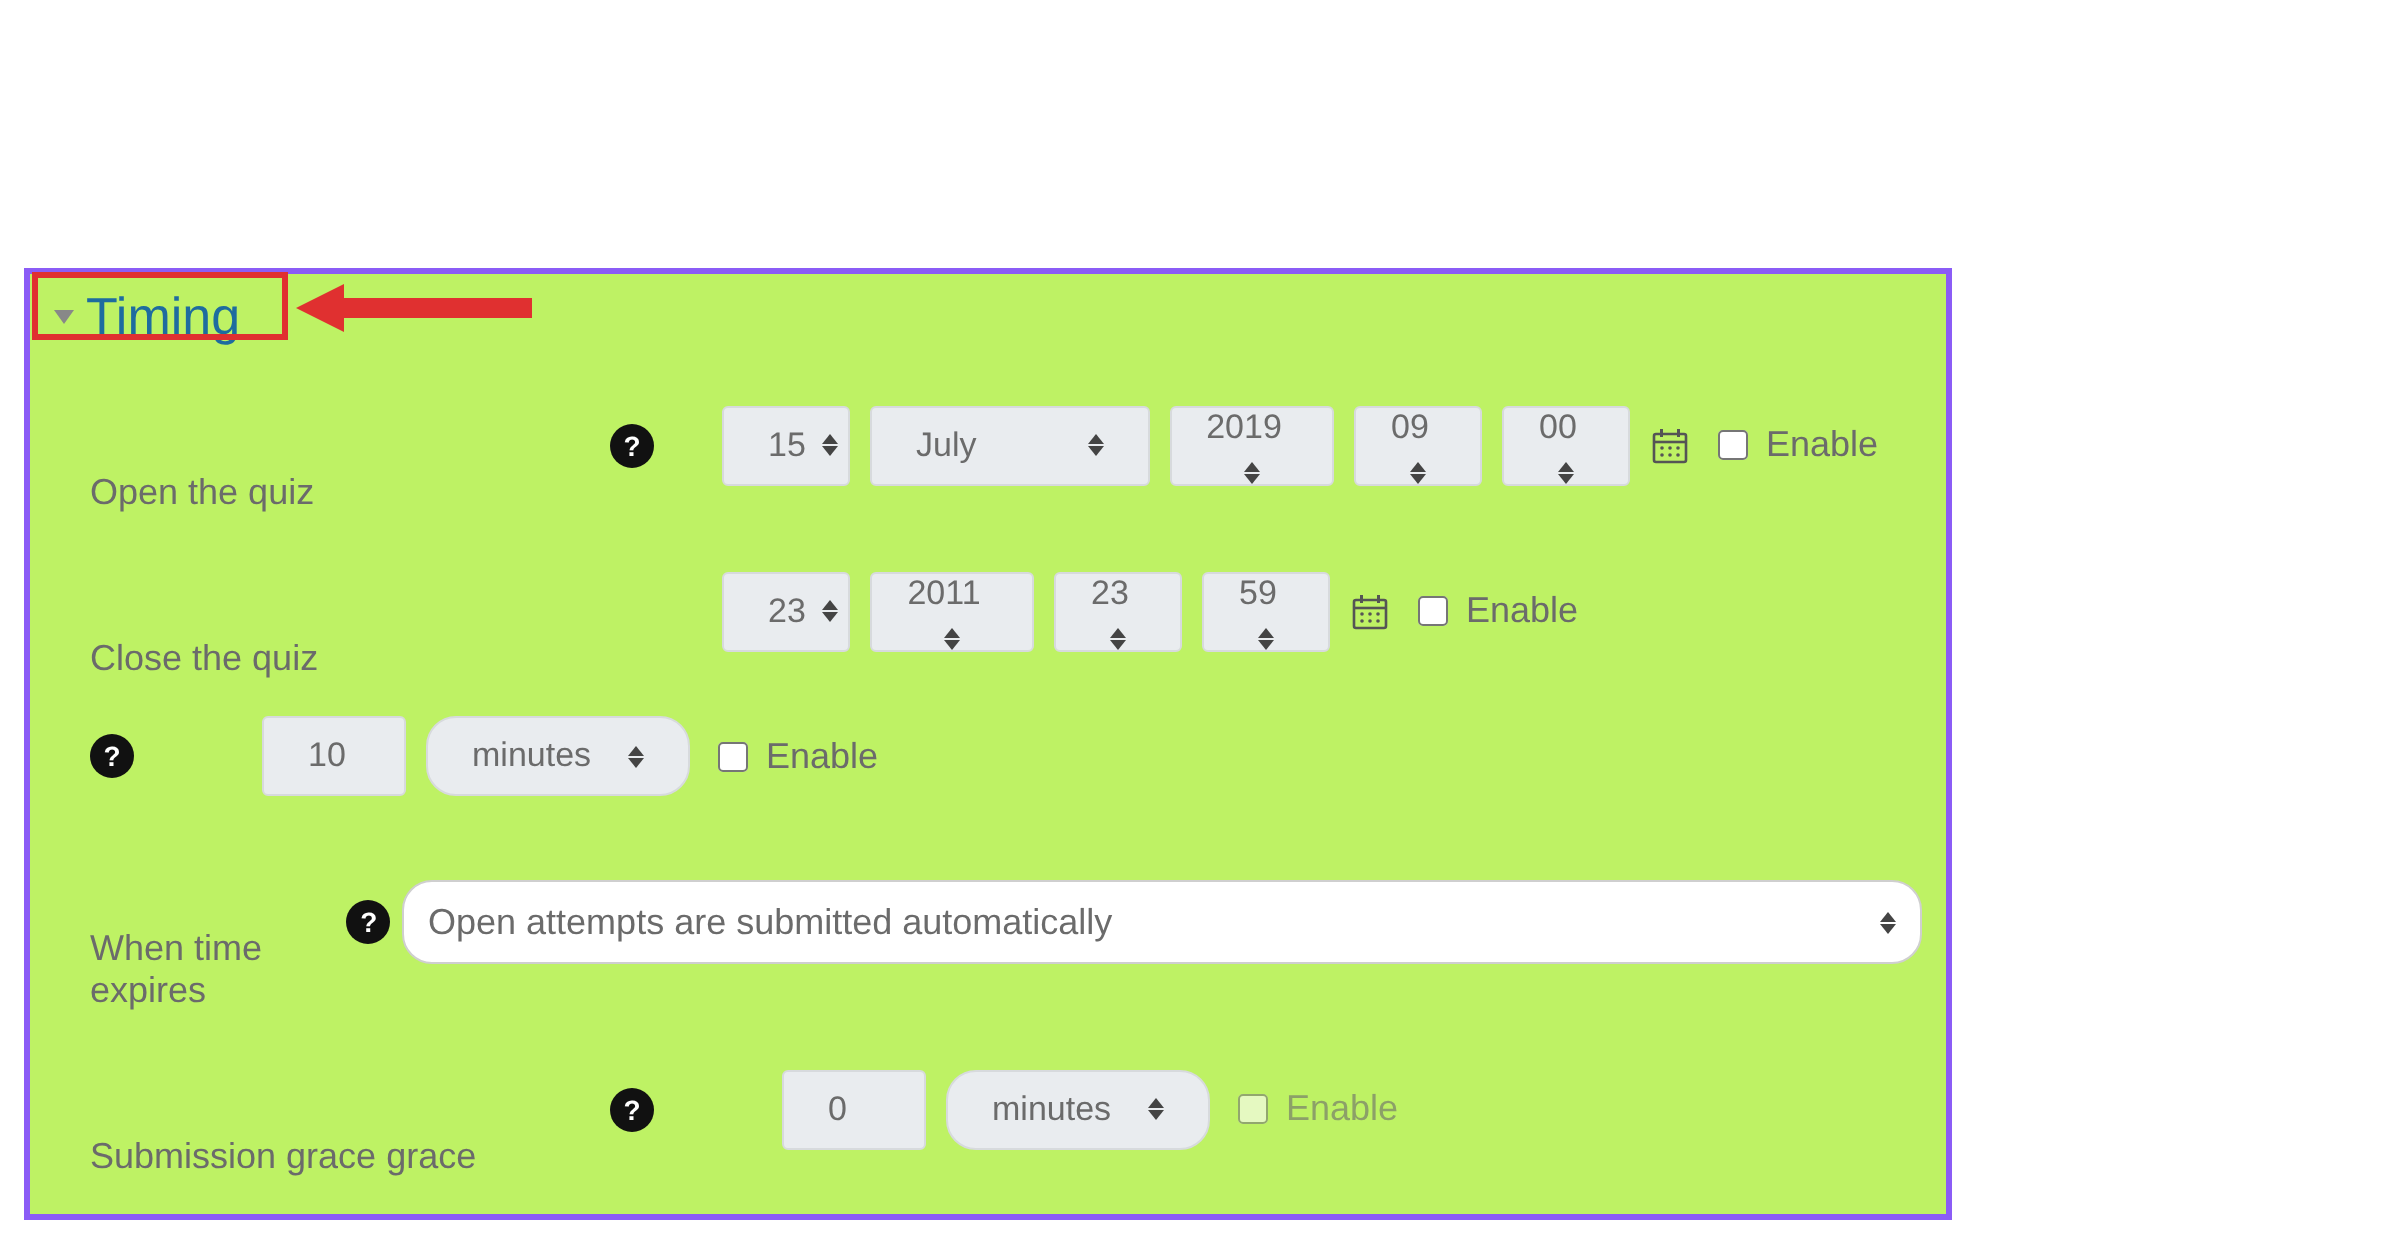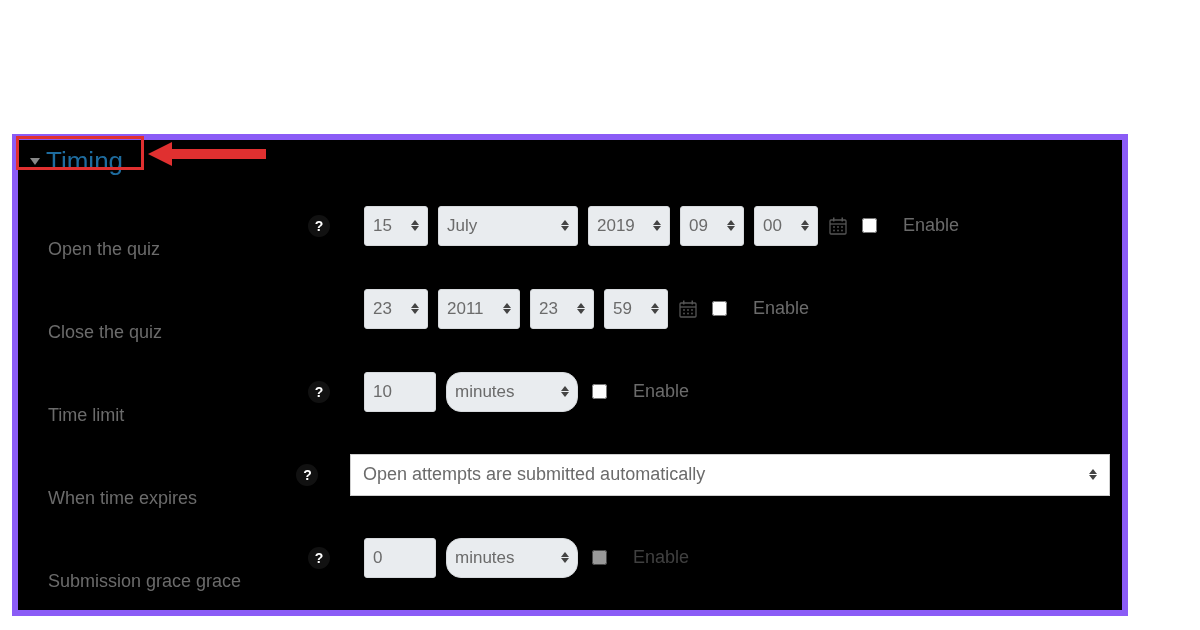--- a/index.html
+++ b/index.html
@@ -8,24 +8,24 @@
     font-family: Arial, Helvetica, sans-serif;
     background: #fff;
     width: 1200px;
     height: 630px;
     position: relative;
   }
   .panel {
     position: absolute;
     left: 12px;
     top: 134px;
-    width: 1116px;
-    border: 6px solid #8b5cf6;
+    width: 964px;
+    border: 3px solid #8b5cf6;
     padding: 6px 12px 18px 12px;
-    background: #000000;
+    background: #bef264;
   }
   .section-header {
     display: inline-flex;
     align-items: center;
     gap: 6px;
     cursor: pointer;
   }
   .caret-down {
     width: 0; height: 0;
     border-left: 5px solid transparent;
@@ -98,65 +98,65 @@
   }
   .sel {
     display: inline-flex;
     align-items: center;
     justify-content: space-between;
     background: #e9ecef;
     border: 1px solid #d7dadd;
     border-radius: 3px;
     color: #6b6b6b;
     font-size: 17px;
-    padding: 0 8px;
+    padding: 0 22px;
     height: 40px;
     cursor: pointer;
   }
   .sel .txt { padding-right: 8px; }
   .sel .sort {
     display: flex; flex-direction: column; gap: 1px;
   }
   .sel .sort .up, .sel .sort .down {
     width: 0; height: 0;
     border-left: 4px solid transparent;
     border-right: 4px solid transparent;
   }
   .sel .sort .up { border-bottom: 5px solid #444; }
   .sel .sort .down { border-top: 5px solid #444; }
   .w-day { width: 64px; }
   .w-month { width: 140px; }
-  .w-year { width: 82px; }
-  .w-hm { width: 64px; }
-  .w-num { width: 72px; }
+  .w-year { width: 82px; flex-direction: column; }
+  .w-hm { width: 64px; flex-direction: column; }
+  .w-num { width: 72px; margin-left: 30px; }
   .w-unit { width: 132px; border-radius: 15px; }
   .cal-icon {
     width: 20px; height: 20px;
     display: inline-block;
     cursor: pointer;
   }
   .enable {
     display: inline-flex;
     align-items: center;
-    gap: 23px;
+    gap: 6px;
     color: #6b6b6b;
     font-size: 18px;
     cursor: pointer;
     justify-content: space-between;
   }
   .enable input[type=checkbox]{
     width: 15px; height: 15px;
     accent-color: #888;
   }
   .full-select {
     flex: 1;
     min-width: 760px;
     background: #fff;
     border: 1px solid #cfcfcf;
-    border-radius: 0;
+    border-radius: 15px;
     height: 42px;
     display: flex;
     align-items: center;
     justify-content: space-between;
     padding: 0 12px;
     color: #6b6b6b;
     font-size: 18px;
     cursor: pointer;
   }
   .full-select .sort {
@@ -290,21 +290,20 @@
             </svg>
         </span>
         <label class="enable">
           <input type="checkbox" style="">
           <span>Enable</span>
         </label>
       </div>
     </div>
 
     <div class="row">
-      <div class="label-col">Time limit</div>
       <div class="help-col">
         <div class="help-icon">?</div>
       </div>
       <div class="controls-col">
         <div class="sel w-num">
             <span class="txt">10</span>
           </div>
         <div class="sel w-unit">
             <span class="txt">minutes</span>
             <span class="sort">

